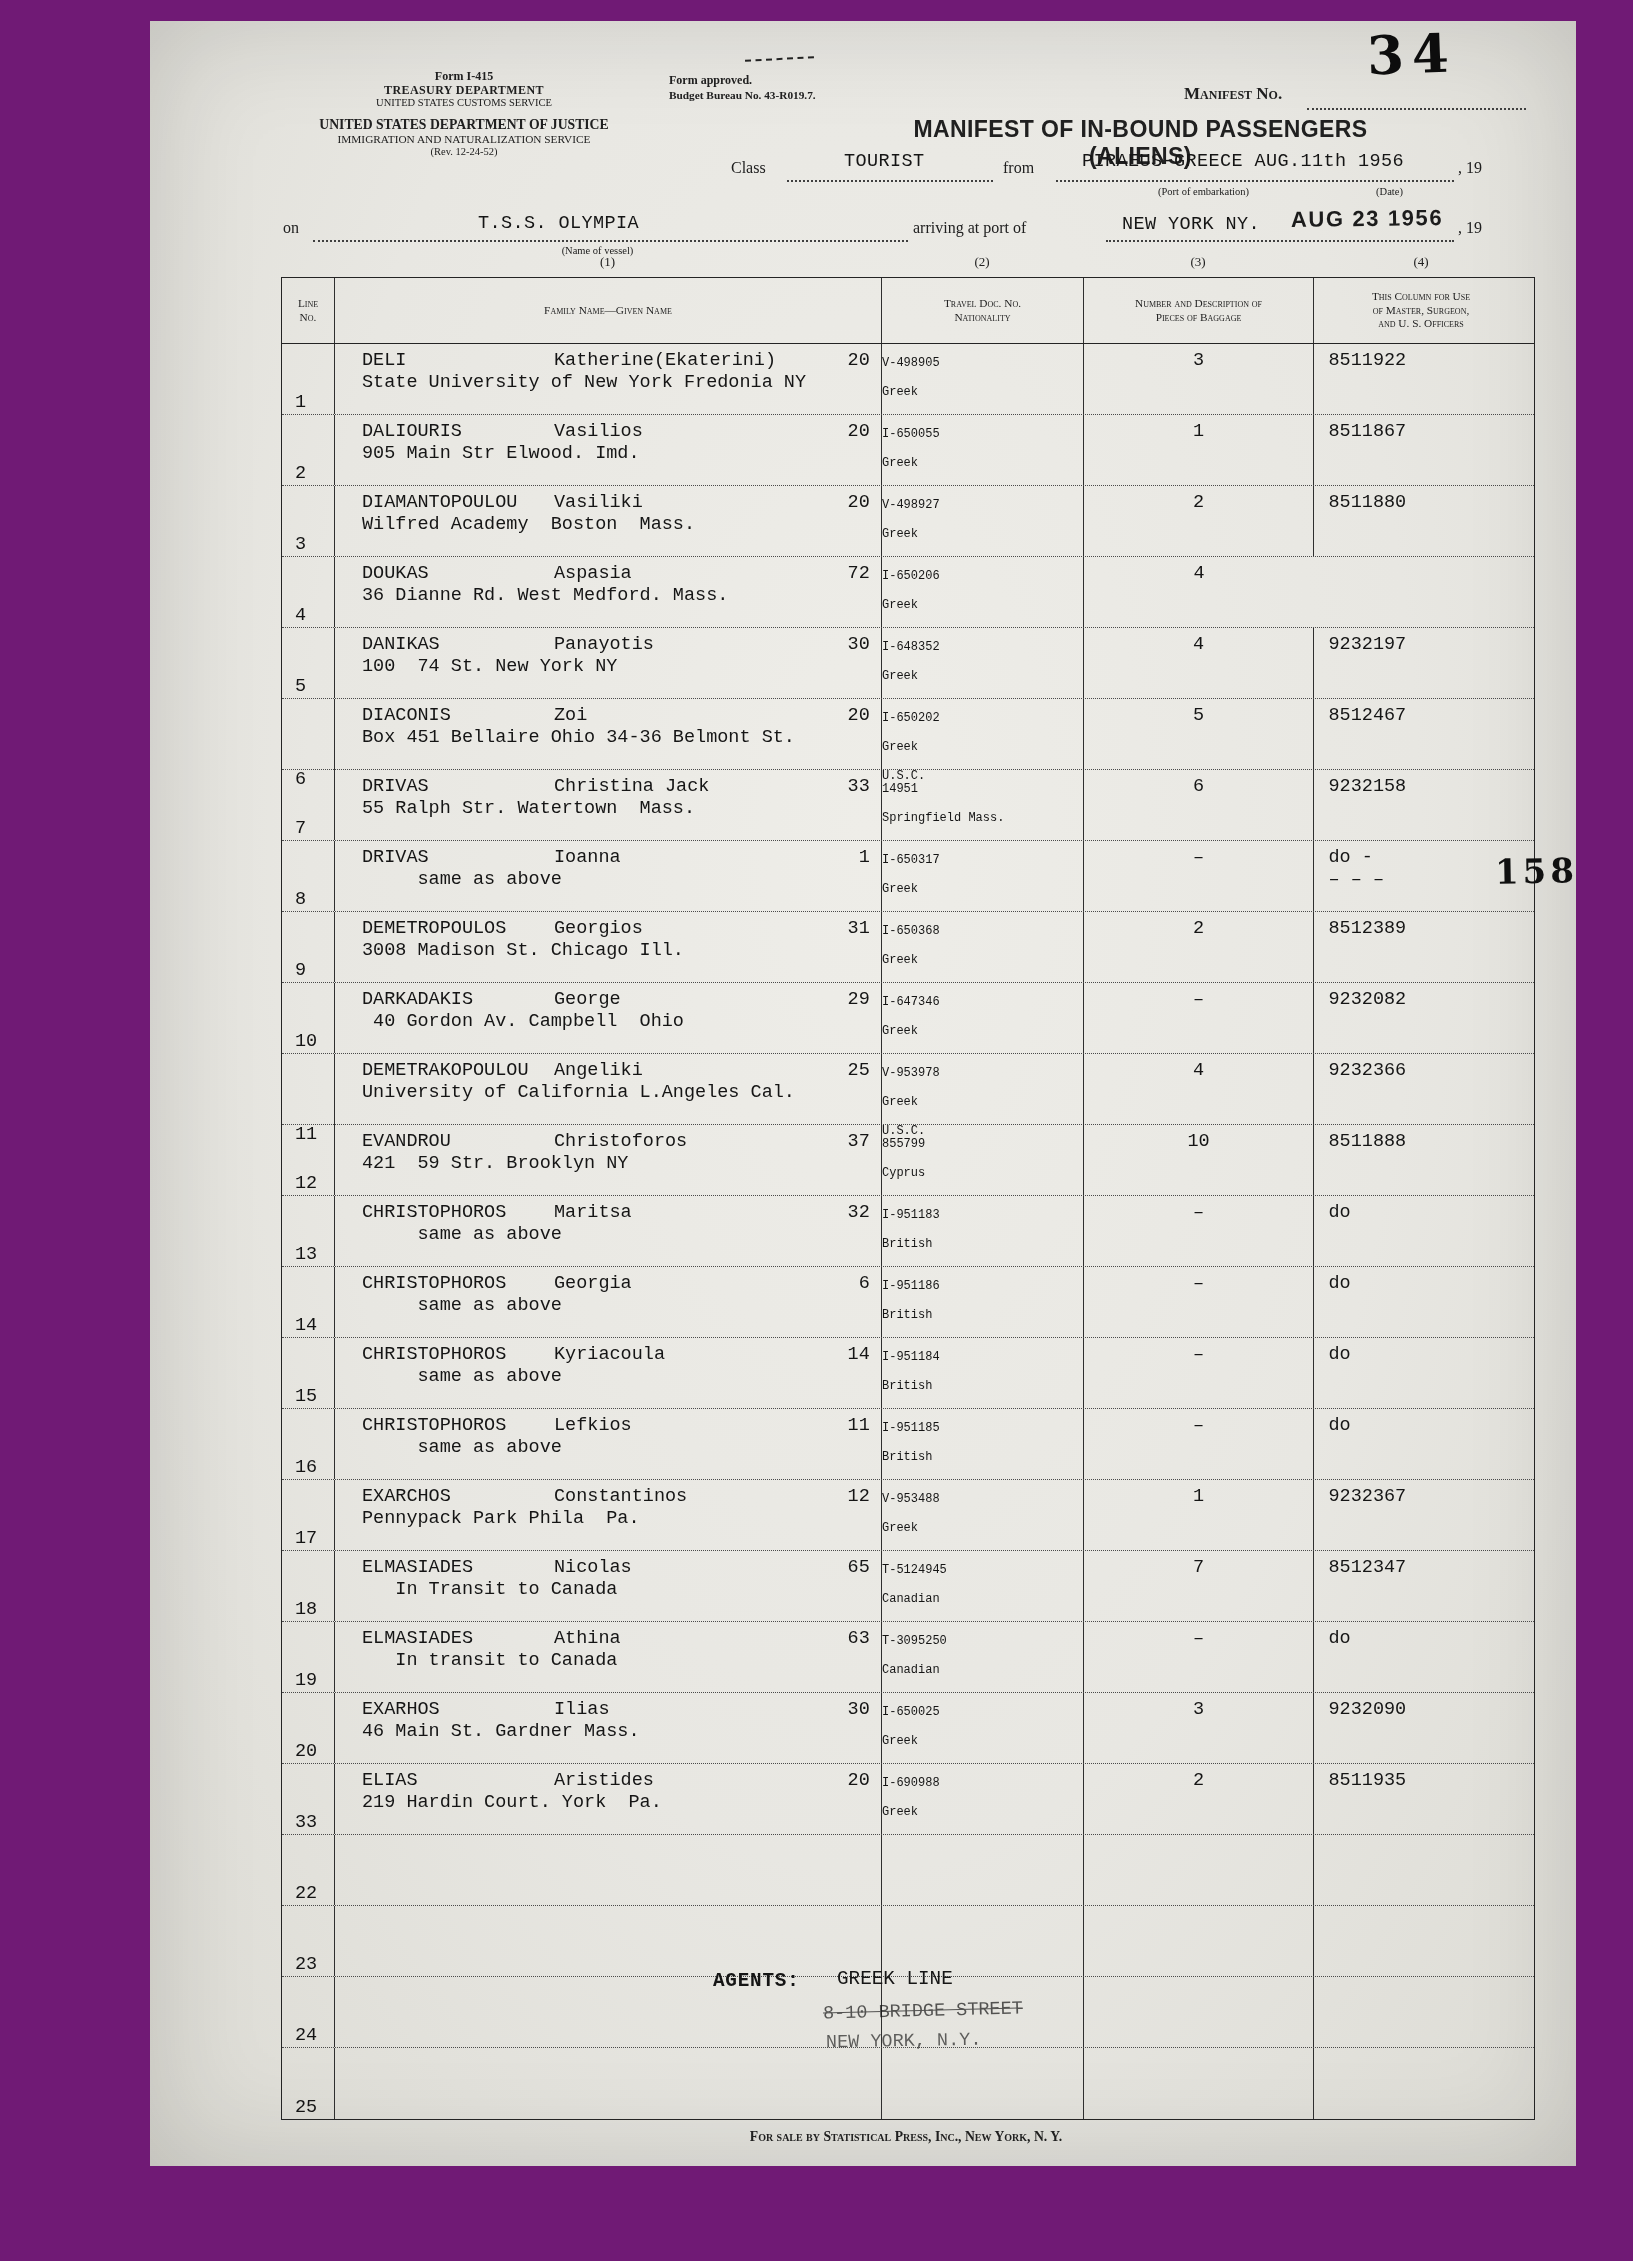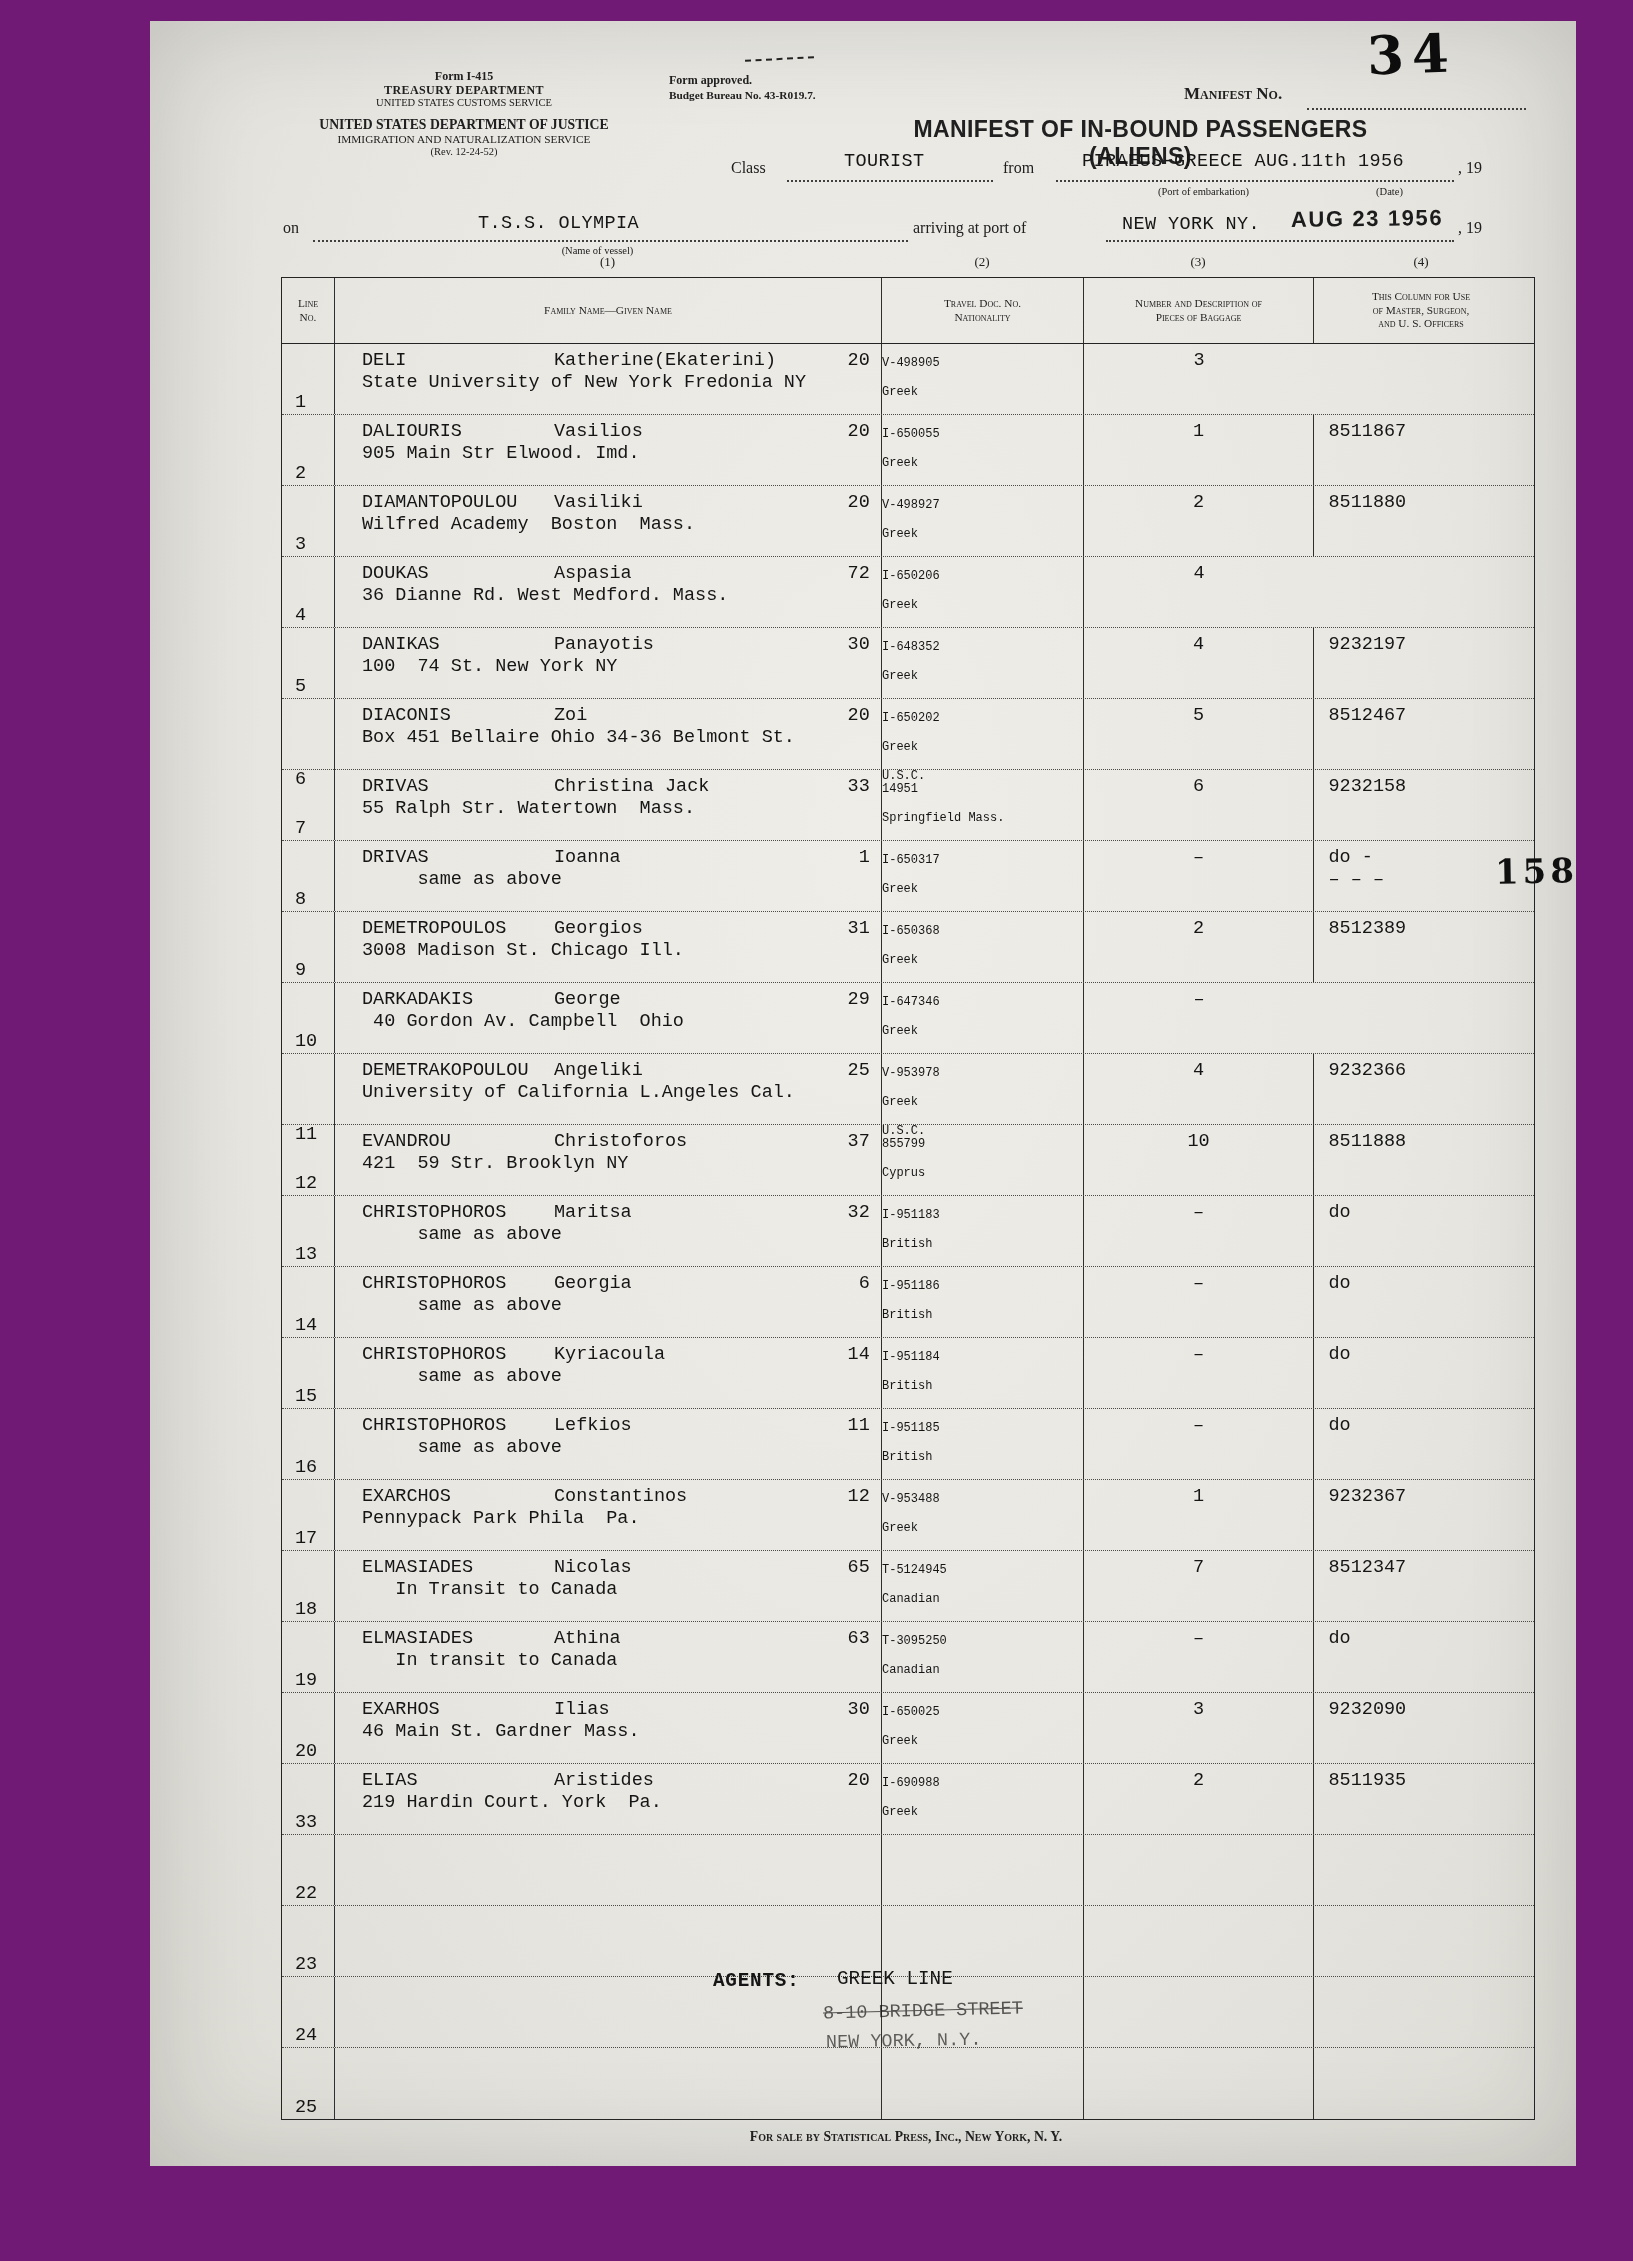--- a/index.html
+++ b/index.html
@@ -179,20 +179,21 @@
           <div class="nameline">
             <span class="fam">DELI</span>
             <span class="giv">Katherine(Ekaterini)</span>
             <span class="age">20</span>
           </div>
           <div class="addr">State University of New York Fredonia NY</div>
         </div>
         <div class="c c-doc">V-498905
 Greek</div>
         <div class="c c-bag">3</div>
+        <div class="c c-off">8511922</div>
       </div>
           <div class="row">
         <div class="c c-line">
               <span>2</span>
             </div>
         <div class="c c-name">
           <div class="nameline">
             <span class="fam">DALIOURIS</span>
             <span class="giv">Vasilios</span>
             <span class="age">20</span>
@@ -332,20 +333,21 @@
           <div class="nameline">
             <span class="fam">DARKADAKIS</span>
             <span class="giv">George</span>
             <span class="age">29</span>
           </div>
           <div class="addr"> 40 Gordon Av. Campbell  Ohio</div>
         </div>
         <div class="c c-doc">I-647346
 Greek</div>
         <div class="c c-bag">–</div>
+        <div class="c c-off">9232082</div>
       </div>
           <div class="row">
         <div class="c c-line">
               <span>11</span>
             </div>
         <div class="c c-name">
           <div class="nameline">
             <span class="fam">DEMETRAKOPOULOU</span>
             <span class="giv">Angeliki</span>
             <span class="age">25</span>

